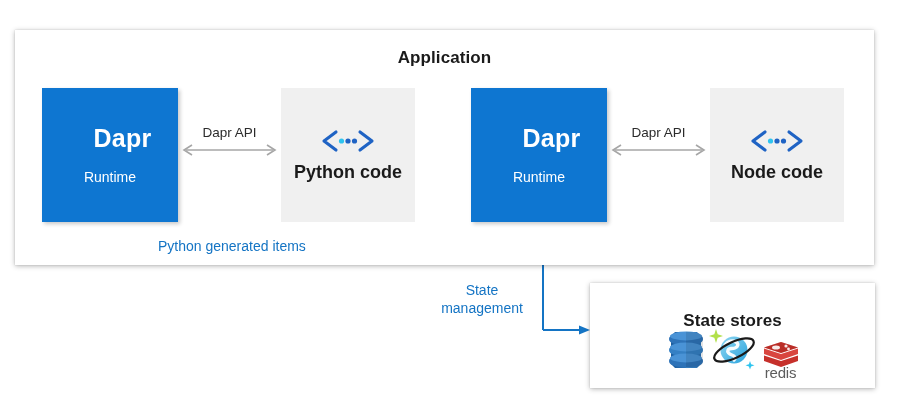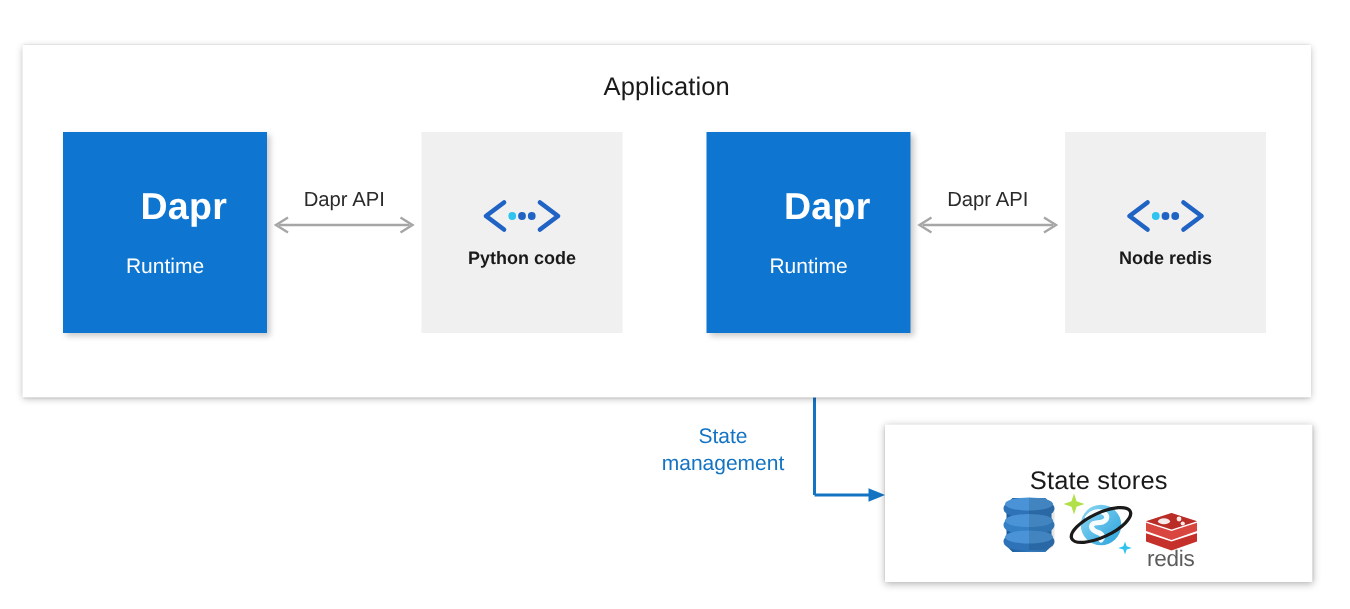--- a/index.html
+++ b/index.html
@@ -27,21 +27,21 @@
     box-shadow: 0 1px 5px rgba(0,0,0,0.30), 0 0 1px rgba(0,0,0,0.18);
   }
   #app-panel  { left: 15px;  top: 30px;  width: 859px; height: 235px; }
   #store-panel{ left: 590px; top: 283px; width: 285px; height: 105px; }
 
   .panel-title {
     position: absolute;
     width: 100%;
     text-align: center;
     font-size: 17px;
-    font-weight: normal;
+    font-weight: bold;
     color: #1a1a1a;
     letter-spacing: 0.1px;
   }
   #app-title   { top: 18px; left: 0; }
   #store-title { top: 28px; left: 0; }
 
   
   .box {
     position: absolute;
     top: 88px;
@@ -74,21 +74,21 @@
     margin-left: 25px;
   }
   .runtime .sub {
     color: #ffffff;
     font-size: 14px;
     font-weight: normal;
     margin-top: 18px;
   }
   .code .code-label {
     color: #1a1a1a;
-    font-size: 12px;
+    font-size: 18px;
     font-weight: bold;
     margin-top: 8px;
   }
   .code .code-icon { display: block; line-height: 0; }
 
   
   .api-group { position: absolute; }
   #api-1 { left: 178px; top: 125px; width: 103px; }
   #api-2 { left: 607px; top: 125px; width: 103px; }
   .api-label {
@@ -199,23 +199,24 @@
   <div class="box code" id="node-code">
     <span class="code-icon">
       <svg width="58" height="26" viewBox="0 0 58 26">
         <polyline points="17,4 5,13 17,22" fill="none" stroke="#1f63c4" stroke-width="3.1" stroke-linecap="round" stroke-linejoin="round"></polyline>
         <polyline points="41,4 53,13 41,22" fill="none" stroke="#1f63c4" stroke-width="3.1" stroke-linecap="round" stroke-linejoin="round"></polyline>
         <circle cx="22.5" cy="13" r="2.6" fill="#2ec4ef"></circle>
         <circle cx="29" cy="13" r="2.6" fill="#1f63c4"></circle>
         <circle cx="35.5" cy="13" r="2.6" fill="#1f63c4"></circle>
       </svg>
     </span>
-    <div class="code-label">Node redis</div>
-  </div>
-
+    <div class="code-label">Node code</div>
+  </div>
+
+  <div class="conn-label" id="gen-label">Python generated items</div>
 
   <div class="conn-label" id="state-label">
     <div>State</div>
     <div>management</div>
   </div>
 
   <div class="panel" id="store-panel">
     <div class="panel-title" id="store-title">State stores</div>
 
     <div id="store-icons">

